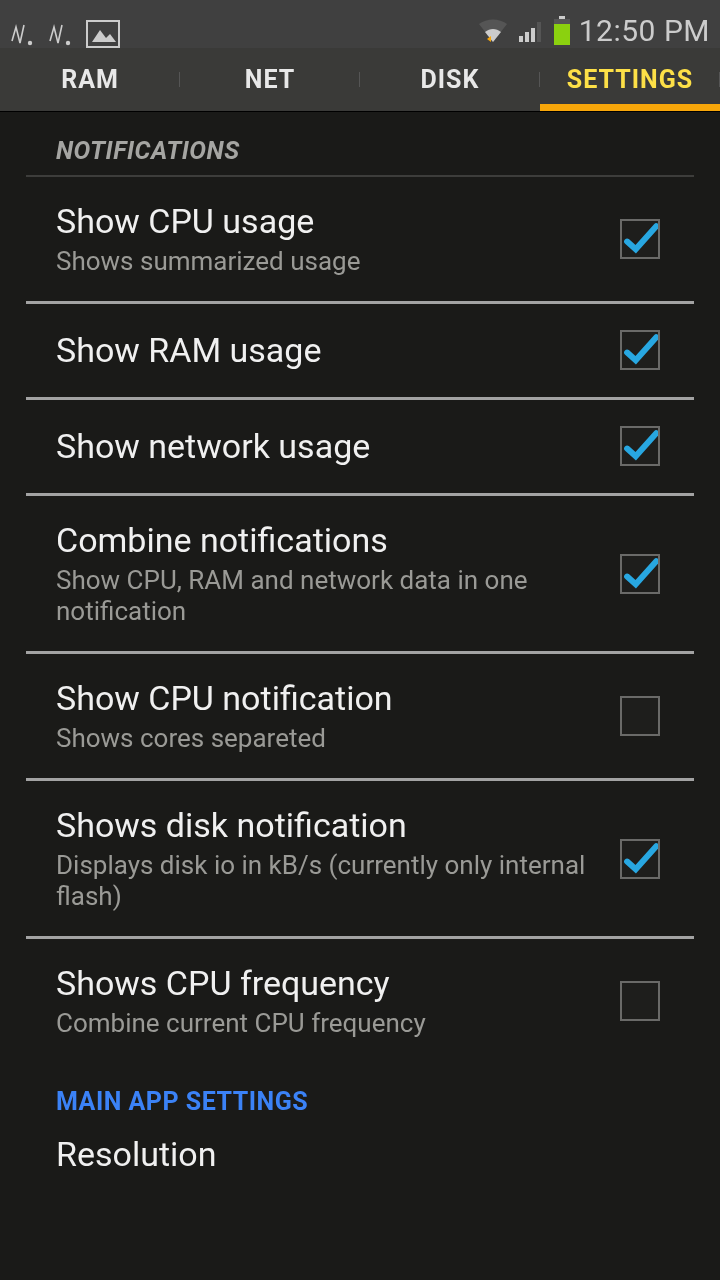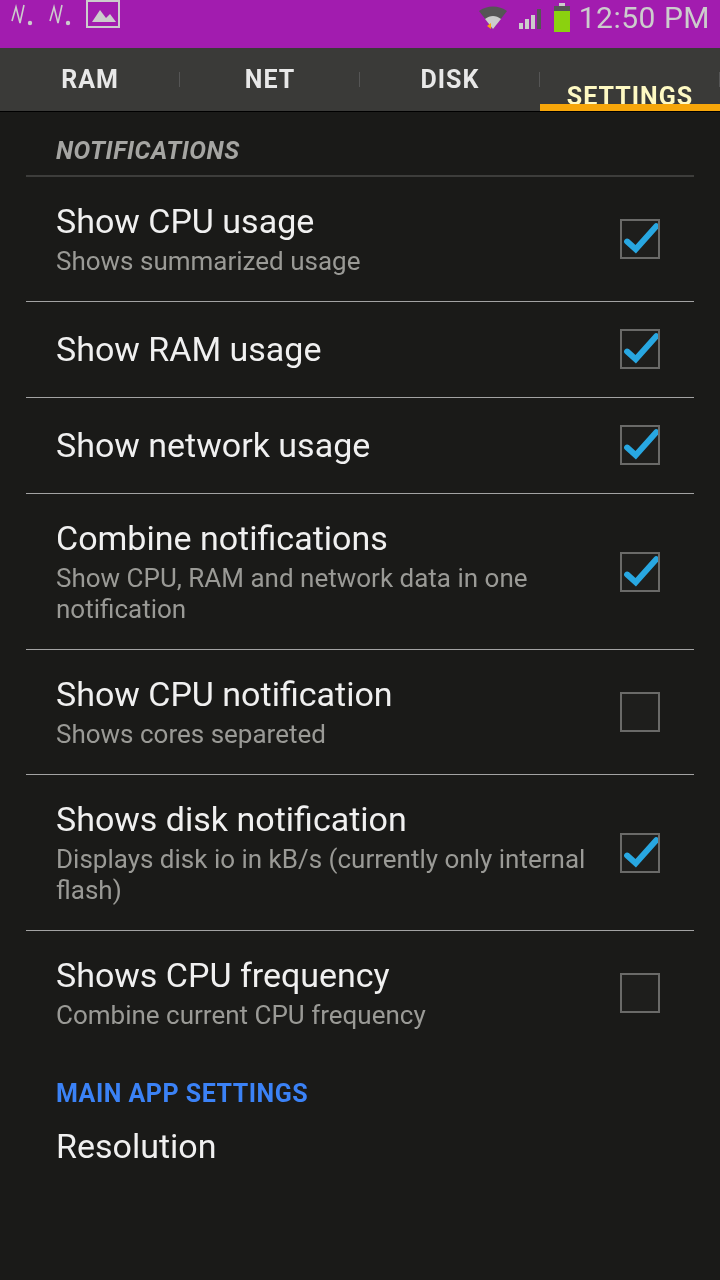--- a/index.html
+++ b/index.html
@@ -7,23 +7,23 @@
     width: 720px;
     height: 1280px;
     background: #1a1a18;
     font-family: "Roboto", "Helvetica Neue", Arial, sans-serif;
     color: #eeeeee;
     overflow: hidden;
   }
   
   .status-bar {
     height: 48px;
-    background: #a21caf;
-    display: flex;
-    align-items: flex-start;
+    background: #404040;
+    display: flex;
+    align-items: flex-end;
     padding: 0 10px;
     color: #cccccc;
   }
   .status-left { display: flex; align-items: center; gap: 10px; }
   .status-right { margin-left: auto; display: flex; align-items: center; gap: 8px; }
   .status-time { font-size: 30px; color: #cccccc; letter-spacing: 0.5px; }
   .ic { display: inline-flex; align-items: center; justify-content: center; }
   
   .tab-bar {
     height: 64px;
@@ -46,21 +46,21 @@
   .tab::after {
     content: "";
     position: absolute;
     right: 0;
     top: 24px;
     bottom: 24px;
     width: 1px;
     background: #555;
   }
   .tab:last-child::after { display: none; }
-  .tab.active { color: #fef9c3; align-items: flex-end; }
+  .tab.active { color: #fde047; }
   .tab-indicator {
     position: absolute;
     bottom: 0;
     height: 7px;
     background: #f7a60a;
     width: 25%;
     left: 75%;
   }
   
   .content { padding: 0; }
@@ -80,21 +80,21 @@
     font-size: 25px;
     font-weight: 700;
     letter-spacing: 0.5px;
     margin: 0 26px;
   }
   .row {
     display: flex;
     align-items: center;
     padding: 24px 30px 24px 30px;
     margin: 0 26px;
-    border-bottom: 1px solid #a3a3a3;
+    border-bottom: 3px solid #a3a3a3;
     min-height: 96px;
   }
   .row .texts { flex: 1; padding-right: 20px; }
   .row .title {
     color: #f0f0f0;
     font-size: 34px;
     font-weight: 400;
     line-height: 1.2;
   }
   .row .subtitle {

